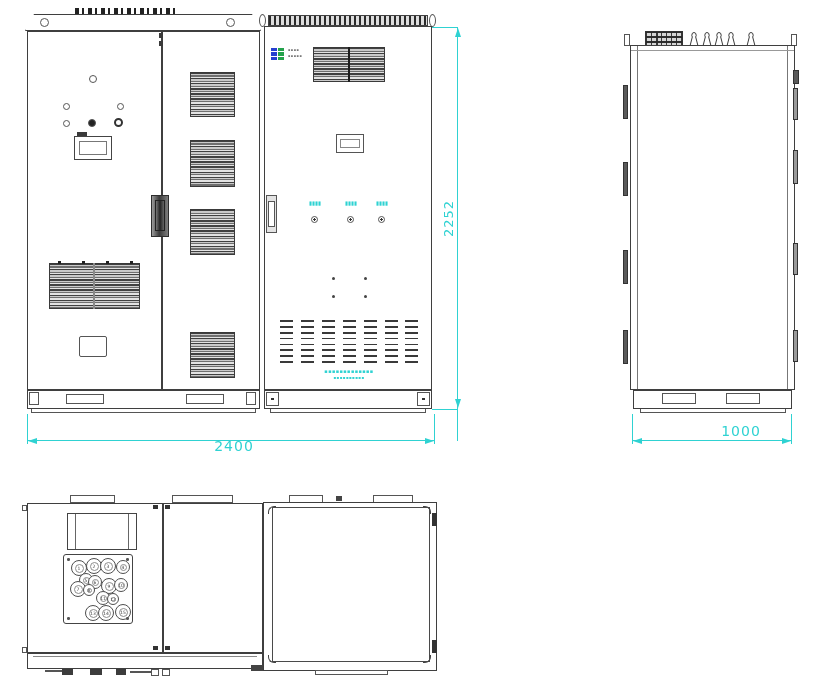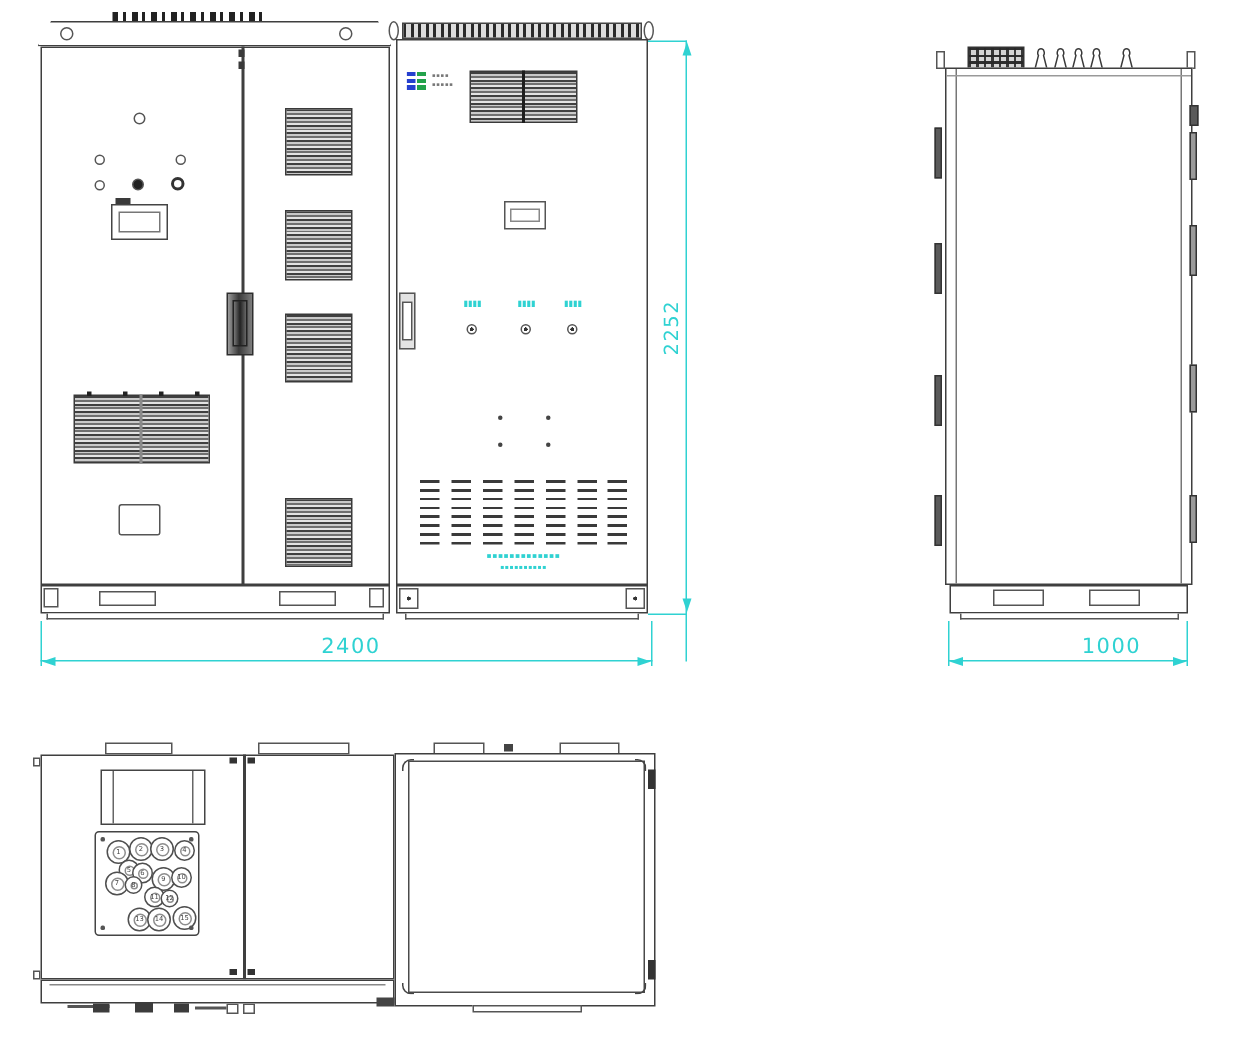--- a/index.html
+++ b/index.html
@@ -141,21 +141,21 @@
     <div class="a bord" style="left:264px;top:390px;width:168px;height:19px;"></div>
     <div class="a bord-thin" style="left:266px;top:392px;width:13px;height:14px;background:radial-gradient(circle,#333 0 1.3px,#fff 1.4px);"></div>
     <div class="a bord-thin" style="left:417px;top:392px;width:13px;height:14px;background:radial-gradient(circle,#333 0 1.3px,#fff 1.4px);"></div>
     <div class="a bord-thin" style="left:270px;top:409px;width:156px;height:4px;border-top:none;"></div>
 
     <div class="a cyanbg" style="left:27px;top:414px;width:1px;height:30px;"></div>
     <div class="a cyanbg" style="left:434px;top:414px;width:1px;height:30px;"></div>
     <div class="a cyanbg" style="left:27px;top:440px;width:408px;height:1px;"></div>
     <div class="a arr arr-l" style="left:28px;top:437.5px;"></div>
     <div class="a arr arr-r" style="left:425px;top:437.5px;"></div>
-    <div class="a dim-label" style="left:198px;top:424px;width:72px;height:15px;">2400</div>
+    <div class="a dim-label" style="left:198px;top:439px;width:72px;height:15px;">2400</div>
 
     <div class="a cyanbg" style="left:432px;top:27px;width:26px;height:1px;"></div>
     <div class="a cyanbg" style="left:432px;top:409px;width:26px;height:1px;"></div>
     <div class="a cyanbg" style="left:457px;top:27px;width:1px;height:414px;"></div>
     <div class="a arr arr-u" style="left:454.5px;top:28px;"></div>
     <div class="a arr arr-d" style="left:454.5px;top:399px;"></div>
     <div class="a dim-label-v" style="left:441px;top:190px;width:16px;height:56px;">2252</div>
   </div>
 
   <div class="a" style="left:0;top:0;width:833px;height:460px;">

